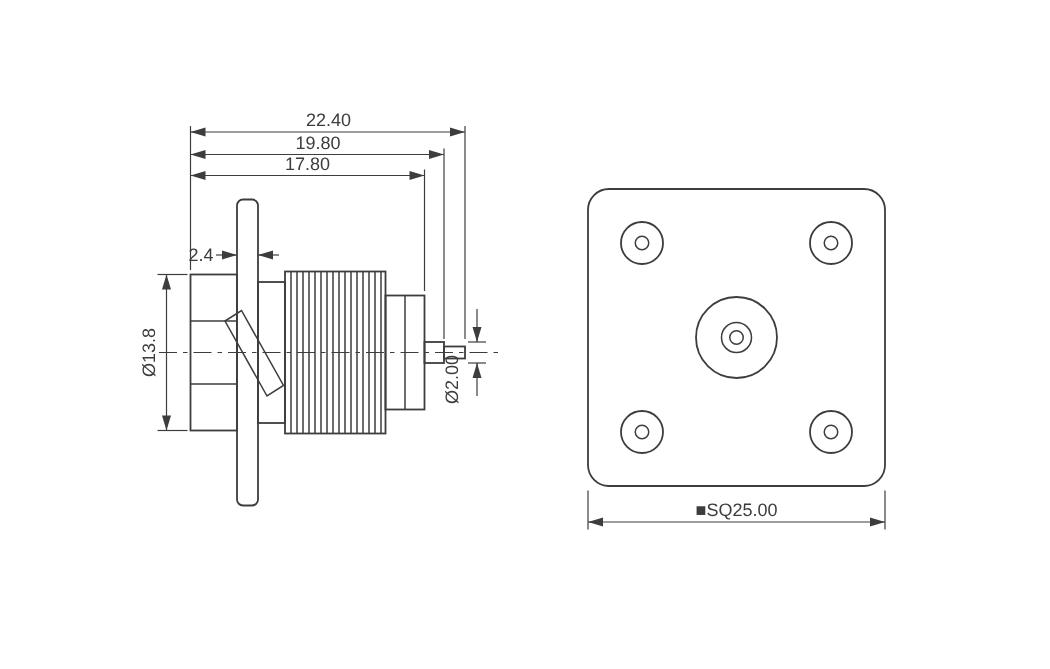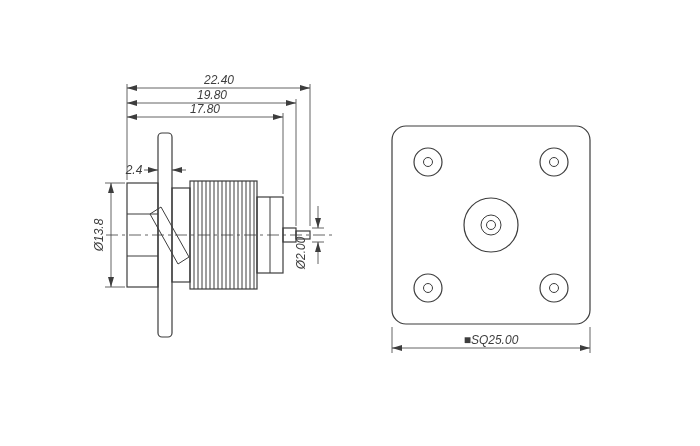--- a/index.html
+++ b/index.html
@@ -2,21 +2,20 @@
 <html style="--line: #3d3d3d; --bg: #ffffff;"><head>
 <meta charset="utf-8">
 <style>
   :root { --line: #3d3d3d; --bg: #ffffff; }
   html, body { margin: 0; padding: 0; background: var(--bg); }
   .canvas {
     position: relative;
     width: 700px; height: 446px;
     background: var(--bg);
     overflow: hidden;
-    font-style: italic;
   }
   svg { display: block; }
   .obj   { stroke: var(--line); stroke-width: 1.2; fill: none; }
   .obj2  { stroke: var(--line); stroke-width: 1;   fill: none; }
   .thin  { stroke: var(--line); stroke-width: 0.8; fill: none; }
   .arrow { fill: var(--line); stroke: none; }
   .cl    { stroke: var(--line); stroke-width: 0.8; stroke-dasharray: 12 4 3 4; fill: none; }
   text {
     fill: var(--line);
     font-family: "Liberation Sans", sans-serif;

